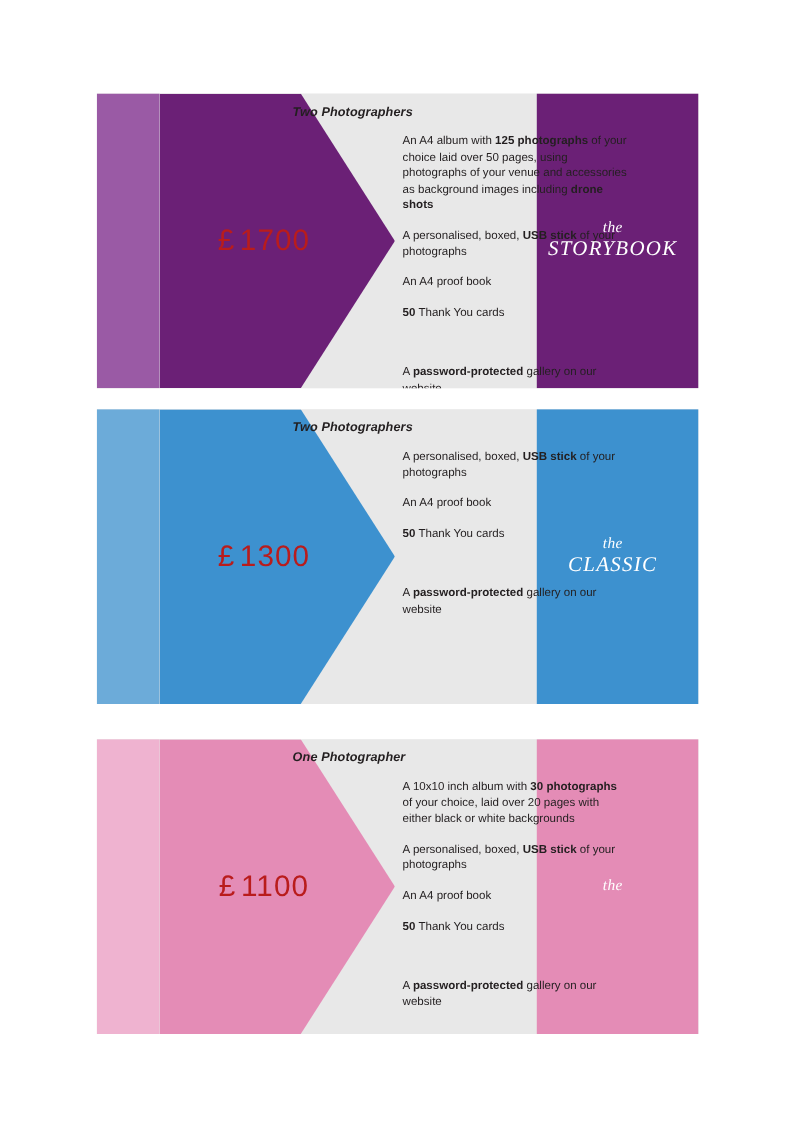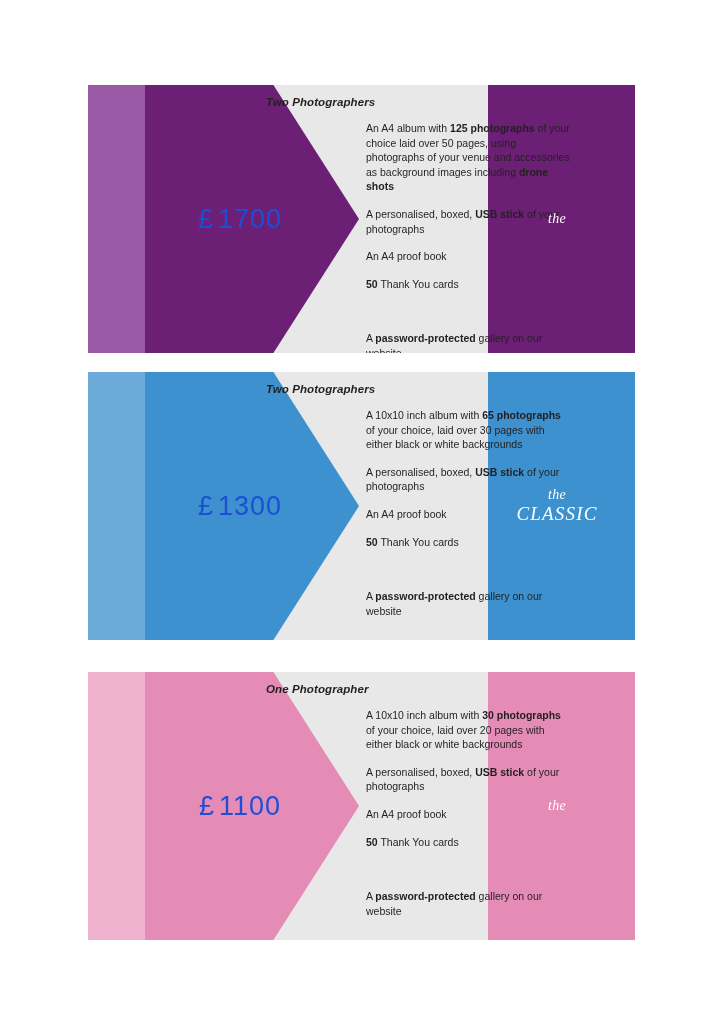--- a/index.html
+++ b/index.html
@@ -59,21 +59,21 @@
     width: 147px;
   }
 
   .price {
     position: absolute;
     left: 57px;
     width: 190px;
     top: 50%;
     transform: translateY(-50%);
     text-align: center;
-    color: #1d4ed8;
+    color: #b91c1c;
     font-size: 27px;
     letter-spacing: 1px;
     font-family: "Liberation Sans", sans-serif;
   }
   .price .cur { margin-right: 4px; }
 
   .photographers {
     position: absolute;
     left: 178px;
     top: 11px;
@@ -142,36 +142,36 @@
     <div class="features">
         <div class="feature">An A4 album with <b>125 photographs</b> of your choice laid over 50 pages, using photographs of your venue and accessories as background images including <b>drone shots</b></div>
         <div class="feature">A personalised, boxed, <b>USB stick</b> of your photographs</div>
         <div class="feature">An A4 proof book</div>
         <div class="feature"><b>50</b> Thank You cards</div>
         <div class="feature">A <b>password-protected</b> gallery on our website</div>
       </div>
 
     <div class="panel-title">
       <span class="the">the</span>
+      <span class="name">STORYBOOK</span>
     </div>
   </div>
 
   <div class="package pkg-2" style="background: rgb(232, 232, 232);">
     <div class="band-left" style="background: rgb(108, 171, 217);"></div>
     <div class="arrow" style="background: rgb(61, 145, 207);"></div>
     <div class="panel-right" style="background: rgb(61, 145, 207);"></div>
 
     <div class="price">
       <span class="cur">£</span><span>1300</span>
     </div>
 
     <div class="photographers">Two Photographers</div>
 
     <div class="features">
-        <div class="feature">A 10x10 inch album with <b>65 photographs</b> of your choice, laid over 30 pages with either black or white backgrounds</div>
         <div class="feature">A personalised, boxed, <b>USB stick</b> of your photographs</div>
         <div class="feature">An A4 proof book</div>
         <div class="feature"><b>50</b> Thank You cards</div>
         <div class="feature">A <b>password-protected</b> gallery on our website</div>
       </div>
 
     <div class="panel-title">
       <span class="the">the</span>
       <span class="name">CLASSIC</span>
     </div>

